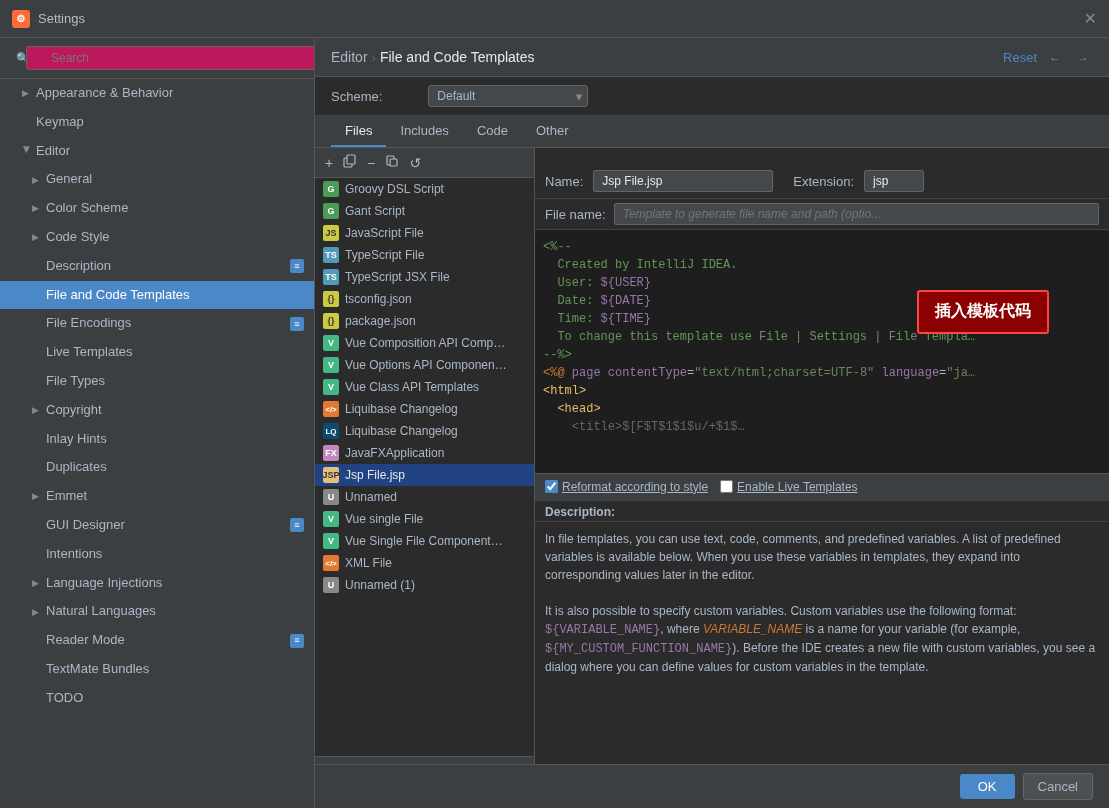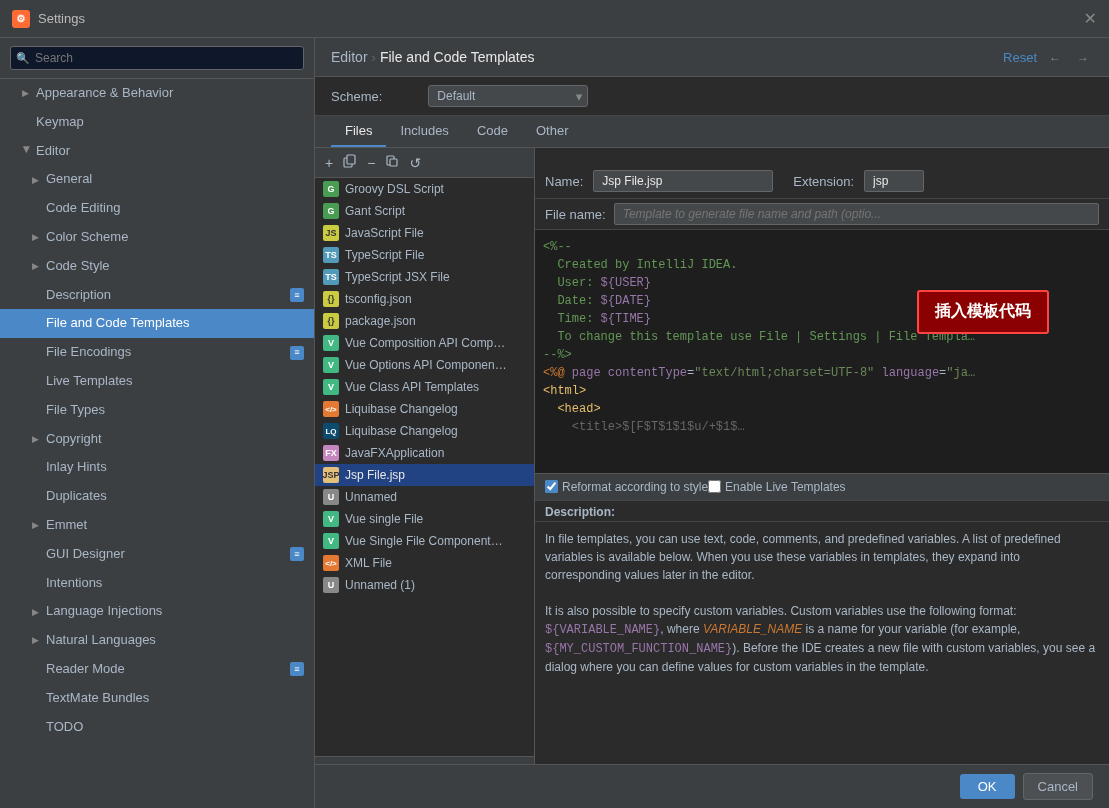--- a/index.html
+++ b/index.html
@@ -51,27 +51,28 @@
       flex-direction: column;
       overflow-y: auto;
       flex-shrink: 0;
     }
     .search-bar {
       padding: 8px 10px;
       border-bottom: 1px solid #555;
     }
     .search-input {
       width: 100%;
-      background: #0f172a;
+      background: #be185d;
       border: 1px solid #636569;
       border-radius: 3px;
       color: #bbb;
       padding: 4px 8px 4px 24px;
       font-size: 12px;
       outline: none;
+      margin-left: 16px;
     }
     .search-wrapper {
       position: relative;
     }
     .search-icon-inner {
       position: absolute;
       left: 6px;
       top: 50%;
       transform: translateY(-50%);
       color: #888;
@@ -329,20 +330,22 @@
       border: 2px solid #ff4444;
       border-radius: 3px;
       z-index: 10;
     }
     .bottom-bar {
       background: #3c3f41;
       padding: 6px 10px;
       border-top: 1px solid #555;
       display: flex;
       align-items: center;
+      gap: 12px;
+      text-decoration: underline;
     }
     .checkbox-item {
       display: flex;
       align-items: center;
       gap: 4px;
       font-size: 12px;
     }
     .checkbox-item input { accent-color: #4a88c7; }
     .description-area {
       background: #2b2b2b;
@@ -416,24 +419,20 @@
       <span class="nav-arrow" style="visibility:hidden">▶</span>
       <span>Keymap</span>
     </div>
     <div class="nav-item indent1">
       <span class="nav-arrow open">▶</span>
       <span>Editor</span>
     </div>
     <div class="nav-item indent2">
       <span class="nav-arrow">▶</span>
       <span>General</span>
-    </div>
-    <div class="nav-item indent2">
-      <span class="nav-arrow" style="visibility:hidden">▶</span>
-      <span>Code Editing</span>
     </div>
     <div class="nav-item indent2">
       <span class="nav-arrow">▶</span>
       <span>Color Scheme</span>
     </div>
     <div class="nav-item indent2">
       <span class="nav-arrow">▶</span>
       <span>Code Style</span>
     </div>
     <div class="nav-item indent2">

